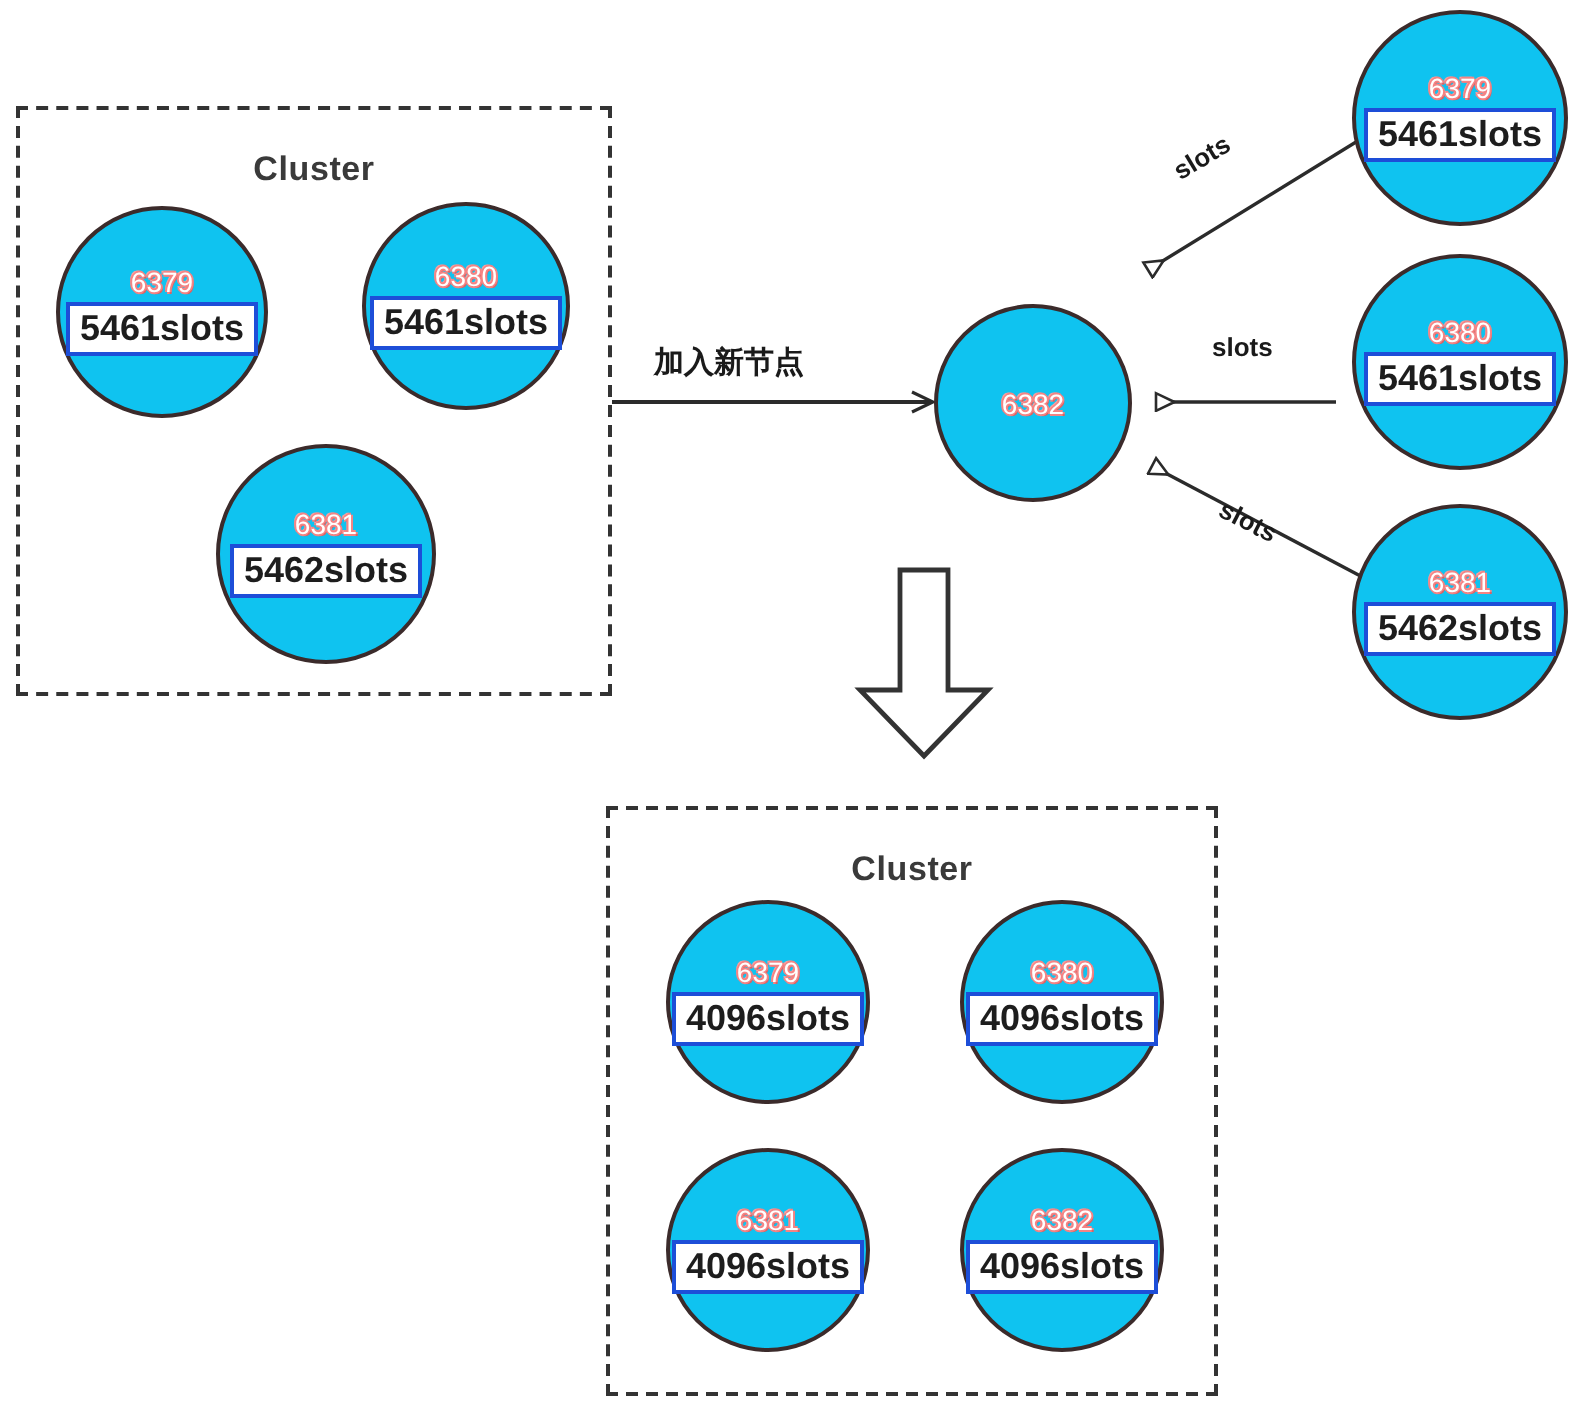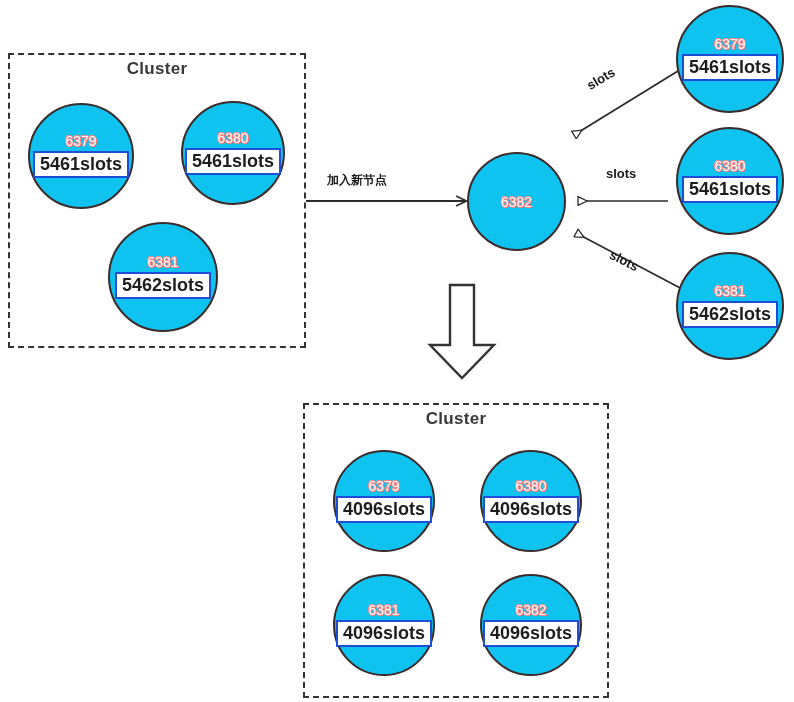--- a/index.html
+++ b/index.html
@@ -32,21 +32,21 @@
     position: absolute;
     border: 2px dashed #333333;
     box-sizing: border-box;
     z-index: 2;
     background: transparent;
   }
   .cluster-title {
     position: absolute;
     width: 100%;
     text-align: center;
-    top: 4px;
+    top: 20px;
     left: 0;
     font-size: 17px;
     font-weight: bold;
     color: #3a3a3a;
     letter-spacing: 0.3px;
   }
 
   
   .node {
     position: absolute;
@@ -91,21 +91,21 @@
   
   .arrow-label {
     position: absolute;
     font-size: 13px;
     font-weight: bold;
     color: #1a1a1a;
     white-space: nowrap;
     z-index: 4;
   }
   .arrow-label.cn {
-    font-size: 12px;
+    font-size: 15px;
     font-family: "DejaVu Sans", "Liberation Sans", sans-serif;
   }
 </style>
 </head>
 <body>
 
 <div id="canvas">
 
   <svg class="layer back" viewBox="0 0 794 702">
     <defs>

